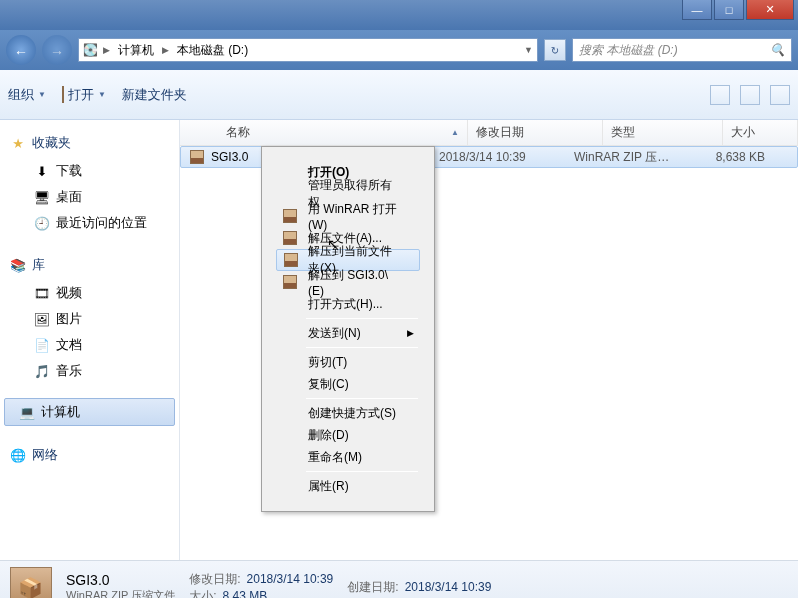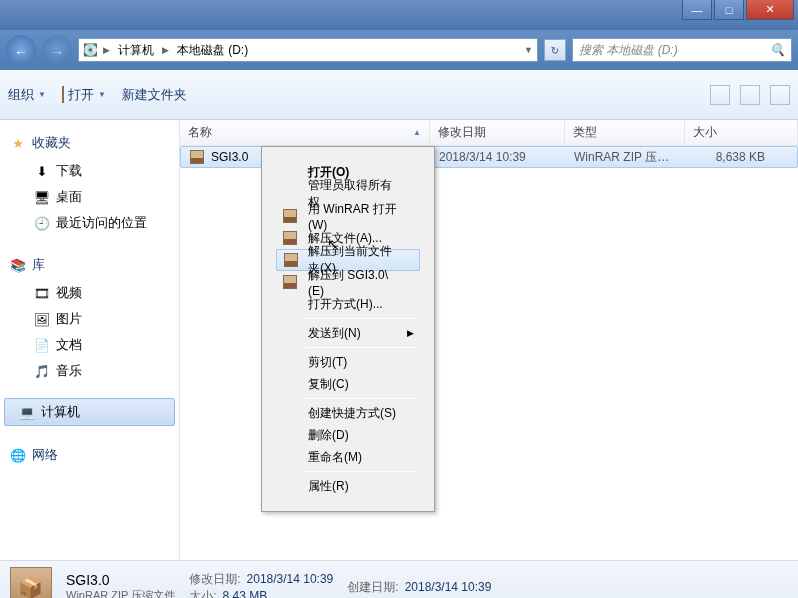--- a/index.html
+++ b/index.html
@@ -27,21 +27,21 @@
   
   .main { display:flex; height:440px; }
   .sidebar { width:180px; border-right:1px solid #e0e6ee; padding:8px 0; font-size:13px; overflow:hidden; }
   .side-group-hdr { display:flex; align-items:center; gap:6px; padding:6px 10px; color:#1a3a6a; }
   .side-item { display:flex; align-items:center; gap:6px; padding:4px 10px 4px 34px; cursor:default; }
   .side-item.sel { background:linear-gradient(#dfeaf9,#c8dbf3); border:1px solid #9ab8e0; border-radius:2px; margin:0 4px; padding-left:30px; }
   .side-icon { width:16px; height:16px; display:inline-flex; align-items:center; justify-content:center; }
   .content { flex:1; position:relative; }
   .cols { display:flex; height:26px; border-bottom:1px solid #e6e6e6; font-size:12px; color:#444; background:linear-gradient(#fdfdfe,#f0f3f7); }
   .col { border-right:1px solid #e6e6e6; padding:4px 8px; display:flex; align-items:center; }
-  .c-name { width:250px; gap:98px; }
+  .c-name { width:250px; gap:98px;margin-left:38px; }
   .c-date { width:135px; }
   .c-type { width:120px; }
   .c-size { flex:1; }
   .sort-arrow { font-size:8px; color:#5a7aa8; margin-left:auto; }
   .rows { }
   .row { display:flex; height:22px; font-size:12px; align-items:center; }
   .row.sel { background:linear-gradient(#e8f1fc,#d3e5f9); border:1px solid #a8c8ec; border-radius:2px; }
   .cell { padding:0 8px; overflow:hidden; text-overflow:ellipsis; white-space:nowrap; }
   .cn { width:250px; display:flex; align-items:center; gap:6px; }
   .cd { width:135px; color:#555; }

